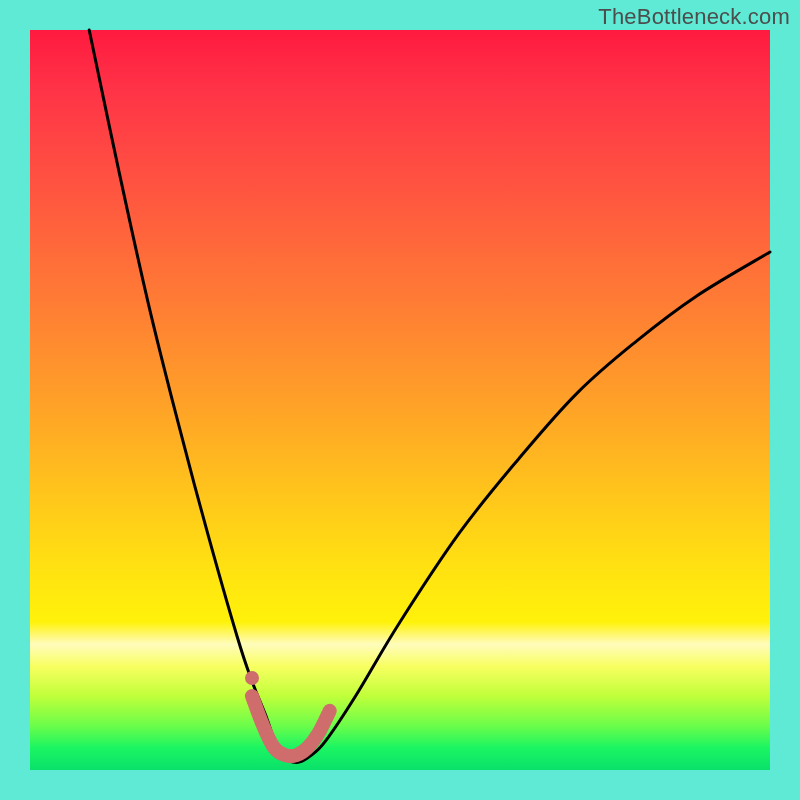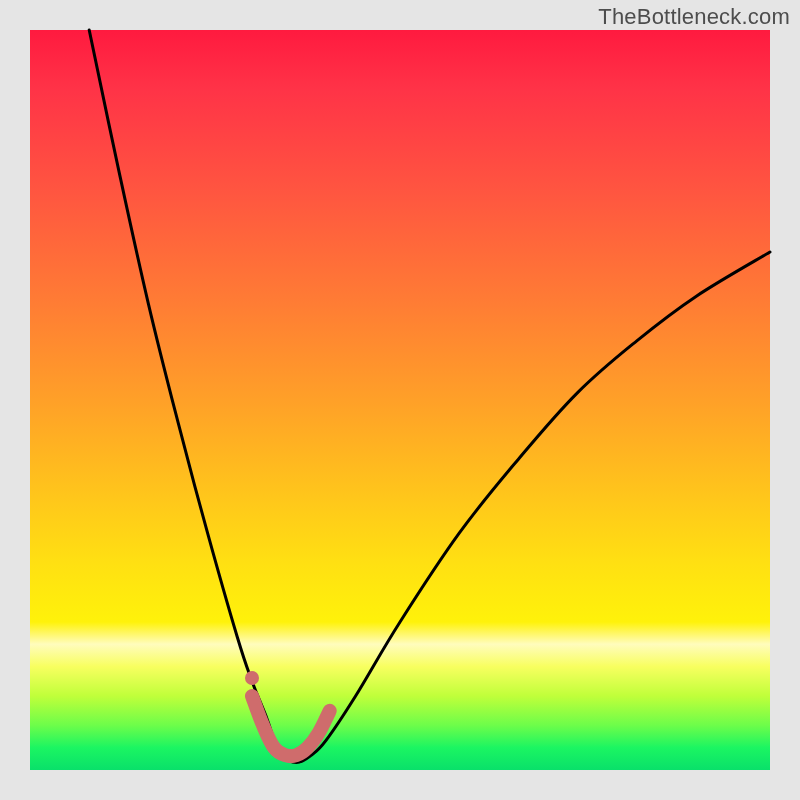--- a/index.html
+++ b/index.html
@@ -8,21 +8,21 @@
     width: 800px;
     height: 800px;
     background: #000;
     font-family: Arial, Helvetica, sans-serif;
     overflow: hidden;
   }
   .frame {
     position: relative;
     width: 800px;
     height: 800px;
-    background: #e5e5e5;
+    background: #5eead4;
   }
   .plot-area {
     position: absolute;
     left: 30px;
     top: 30px;
     width: 740px;
     height: 740px;
     
     background: linear-gradient(
       to bottom,

